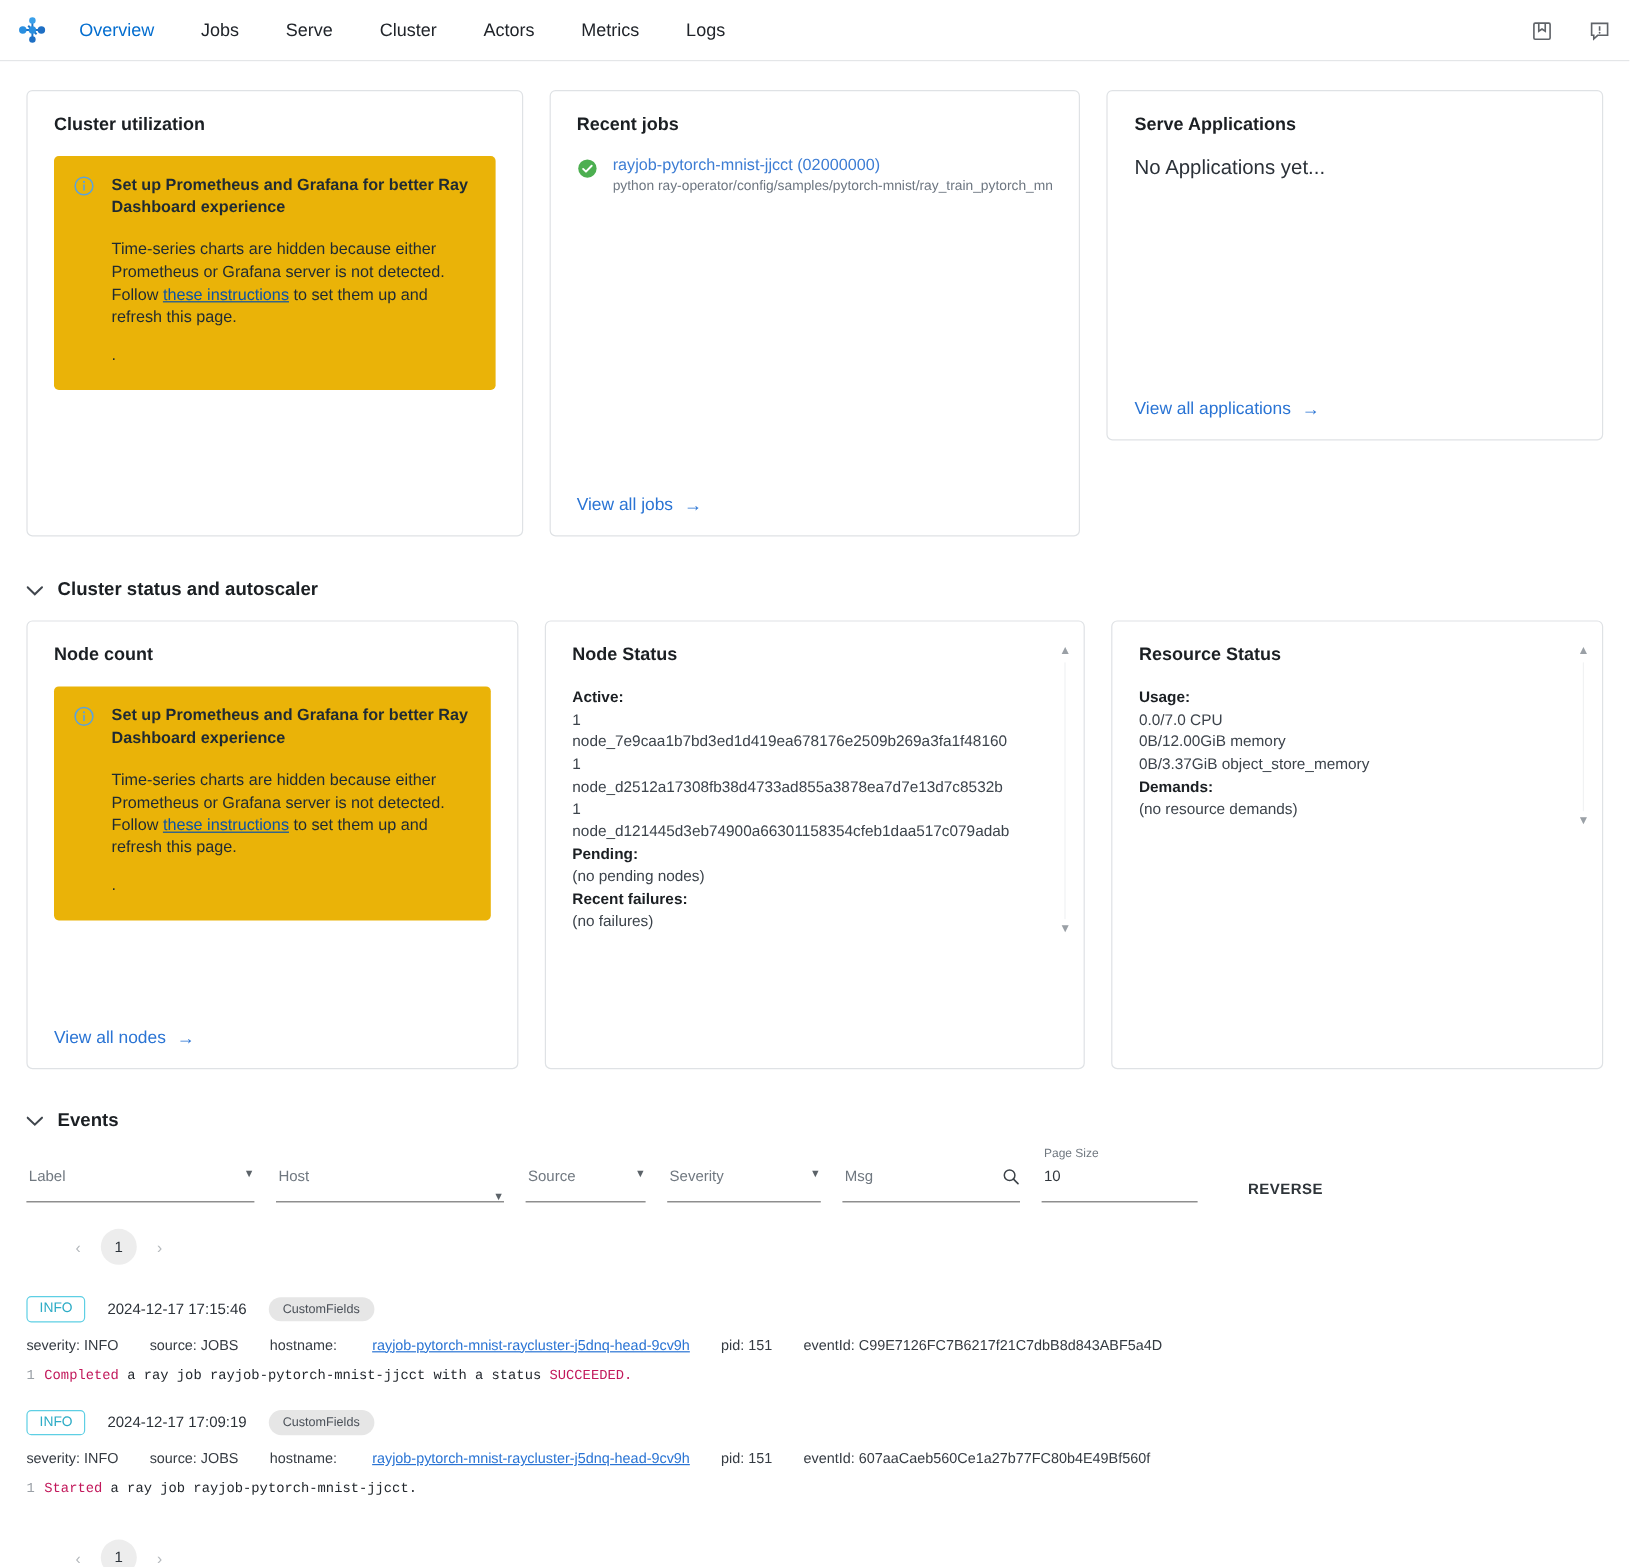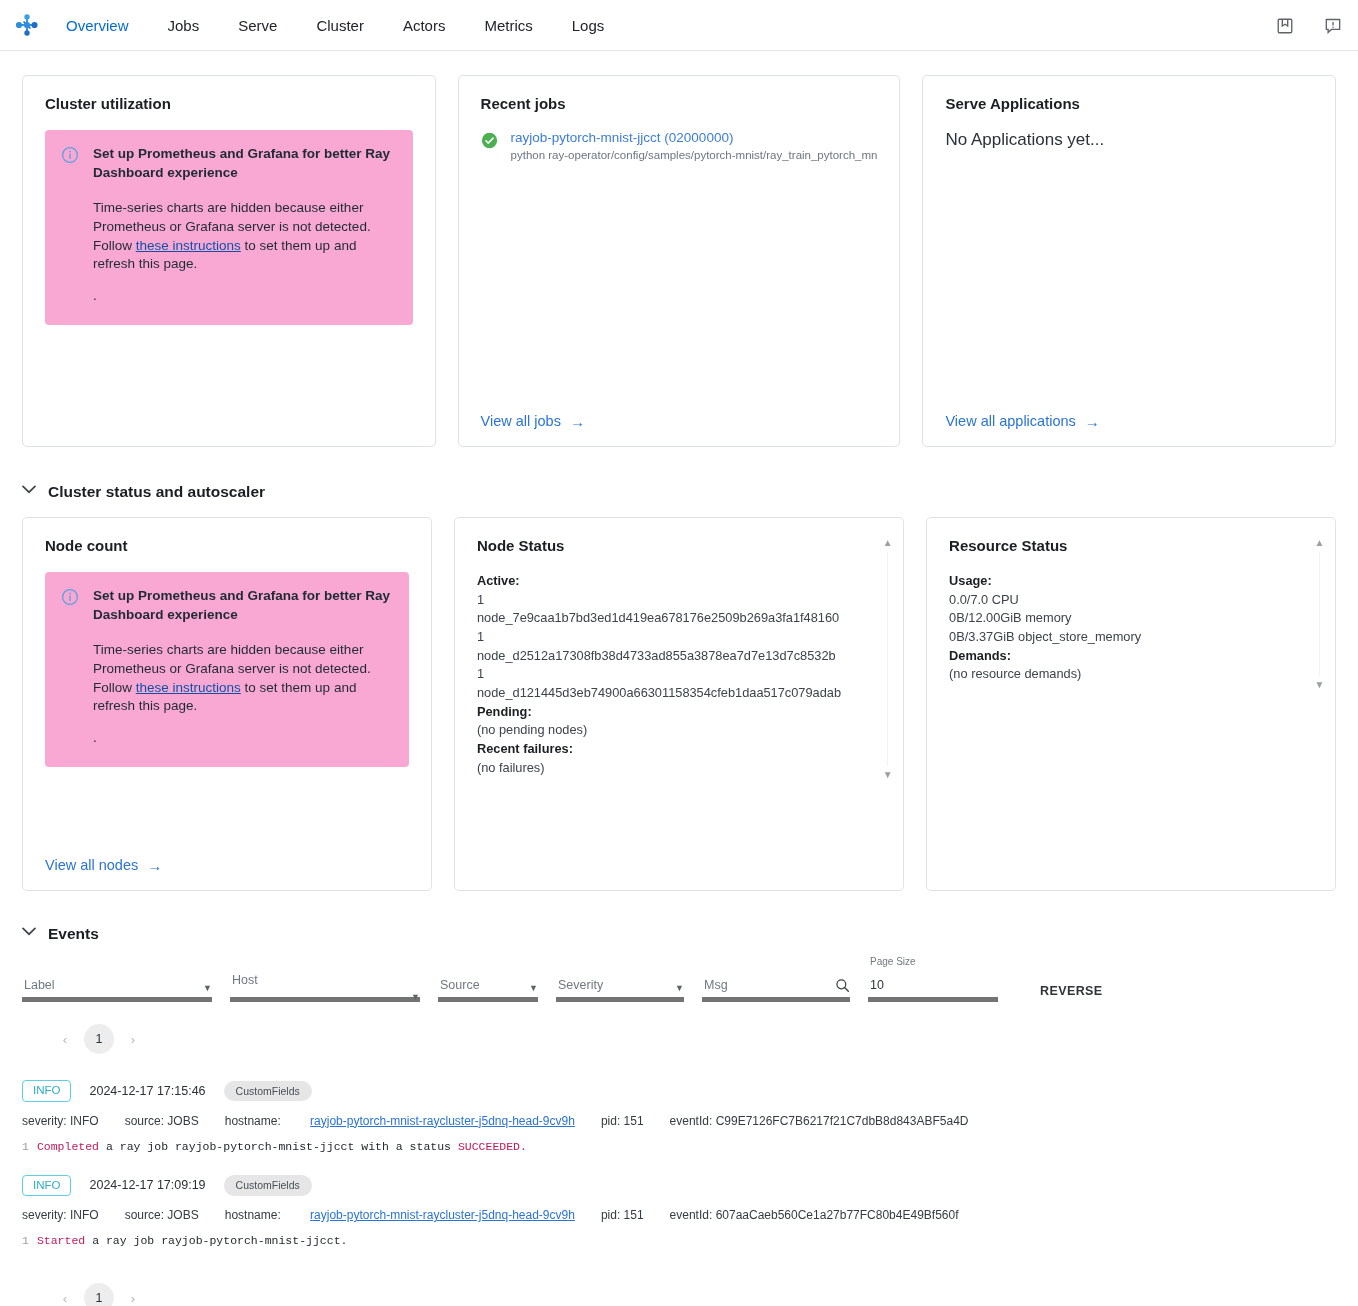--- a/index.html
+++ b/index.html
@@ -53,21 +53,21 @@
   .card-pad { padding: 19px 22px 16px 22px; height: 100%; display: flex; flex-direction: column; }
   .card-title {
     font-size: 15px;
     font-weight: bold;
     color: #1b1f23;
     margin: 0 0 18px 0;
   }
 
   
   .alert {
-    background: #f9a8d4;
+    background: #eab308;
     border-radius: 4px;
     padding: 15px 16px 20px 16px;
     display: flex;
     gap: 14px;
     align-items: flex-start;
   }
   .alert-icon { flex: 0 0 auto; margin-top: 1px; }
   .alert-body { font-size: 13.5px; line-height: 1.38; color: #1f2a33; }
   .alert-head { font-weight: bold; margin-bottom: 17px; max-width: 300px; }
   .alert-text { font-weight: normal; max-width: 320px; }
@@ -105,20 +105,21 @@
     display: inline-flex;
     align-items: center;
     gap: 9px;
     cursor: pointer;
   }
   .arrow-r { font-size: 15px; line-height: 1; }
 
   
   .section-head {
     display: flex;
+    align-items: center;
     gap: 12px;
     margin-top: 36px;
     cursor: pointer;
   }
   .section-head .chev { color: #40464d; font-size: 13px; line-height: 1; }
   .section-title { font-size: 15.5px; font-weight: bold; color: #1b1f23; }
 
   
   .status-body {
     font-size: 12.8px;
@@ -145,24 +146,24 @@
 
   
   .filters {
     display: flex;
     align-items: flex-end;
     margin-top: 30px;
     gap: 0;
   }
   .field {
     position: relative;
-    border-bottom: 5px solid #737373;
+    border-bottom: 1px solid #737373;
     height: 29px;
     display: flex;
-    align-items: flex-end;
+    align-items: flex-start;
     margin-right: 18px;
   }
   .field input {
     border: 0; outline: 0; background: transparent;
     font-family: Liberation Sans, sans-serif;
     font-size: 12.5px;
     color: #30363c;
     width: 100%;
     padding: 0 2px 5px 2px;
   }
@@ -333,21 +334,21 @@
         </div>
         <div class="card-footer">
           <a class="viewall" href="#">
             <span>View all jobs</span>
             <span class="arrow-r">→</span>
           </a>
         </div>
       </div>
     </div>
 
-    <div class="card" style="height:372px">
+    <div class="card" style="height:292px">
       <div class="card-pad">
         <div class="card-title">Serve Applications</div>
         <div class="empty-text">No Applications yet...</div>
         <div class="card-footer">
           <a class="viewall" href="#">
             <span>View all applications</span>
             <span class="arrow-r">→</span>
           </a>
         </div>
       </div>

